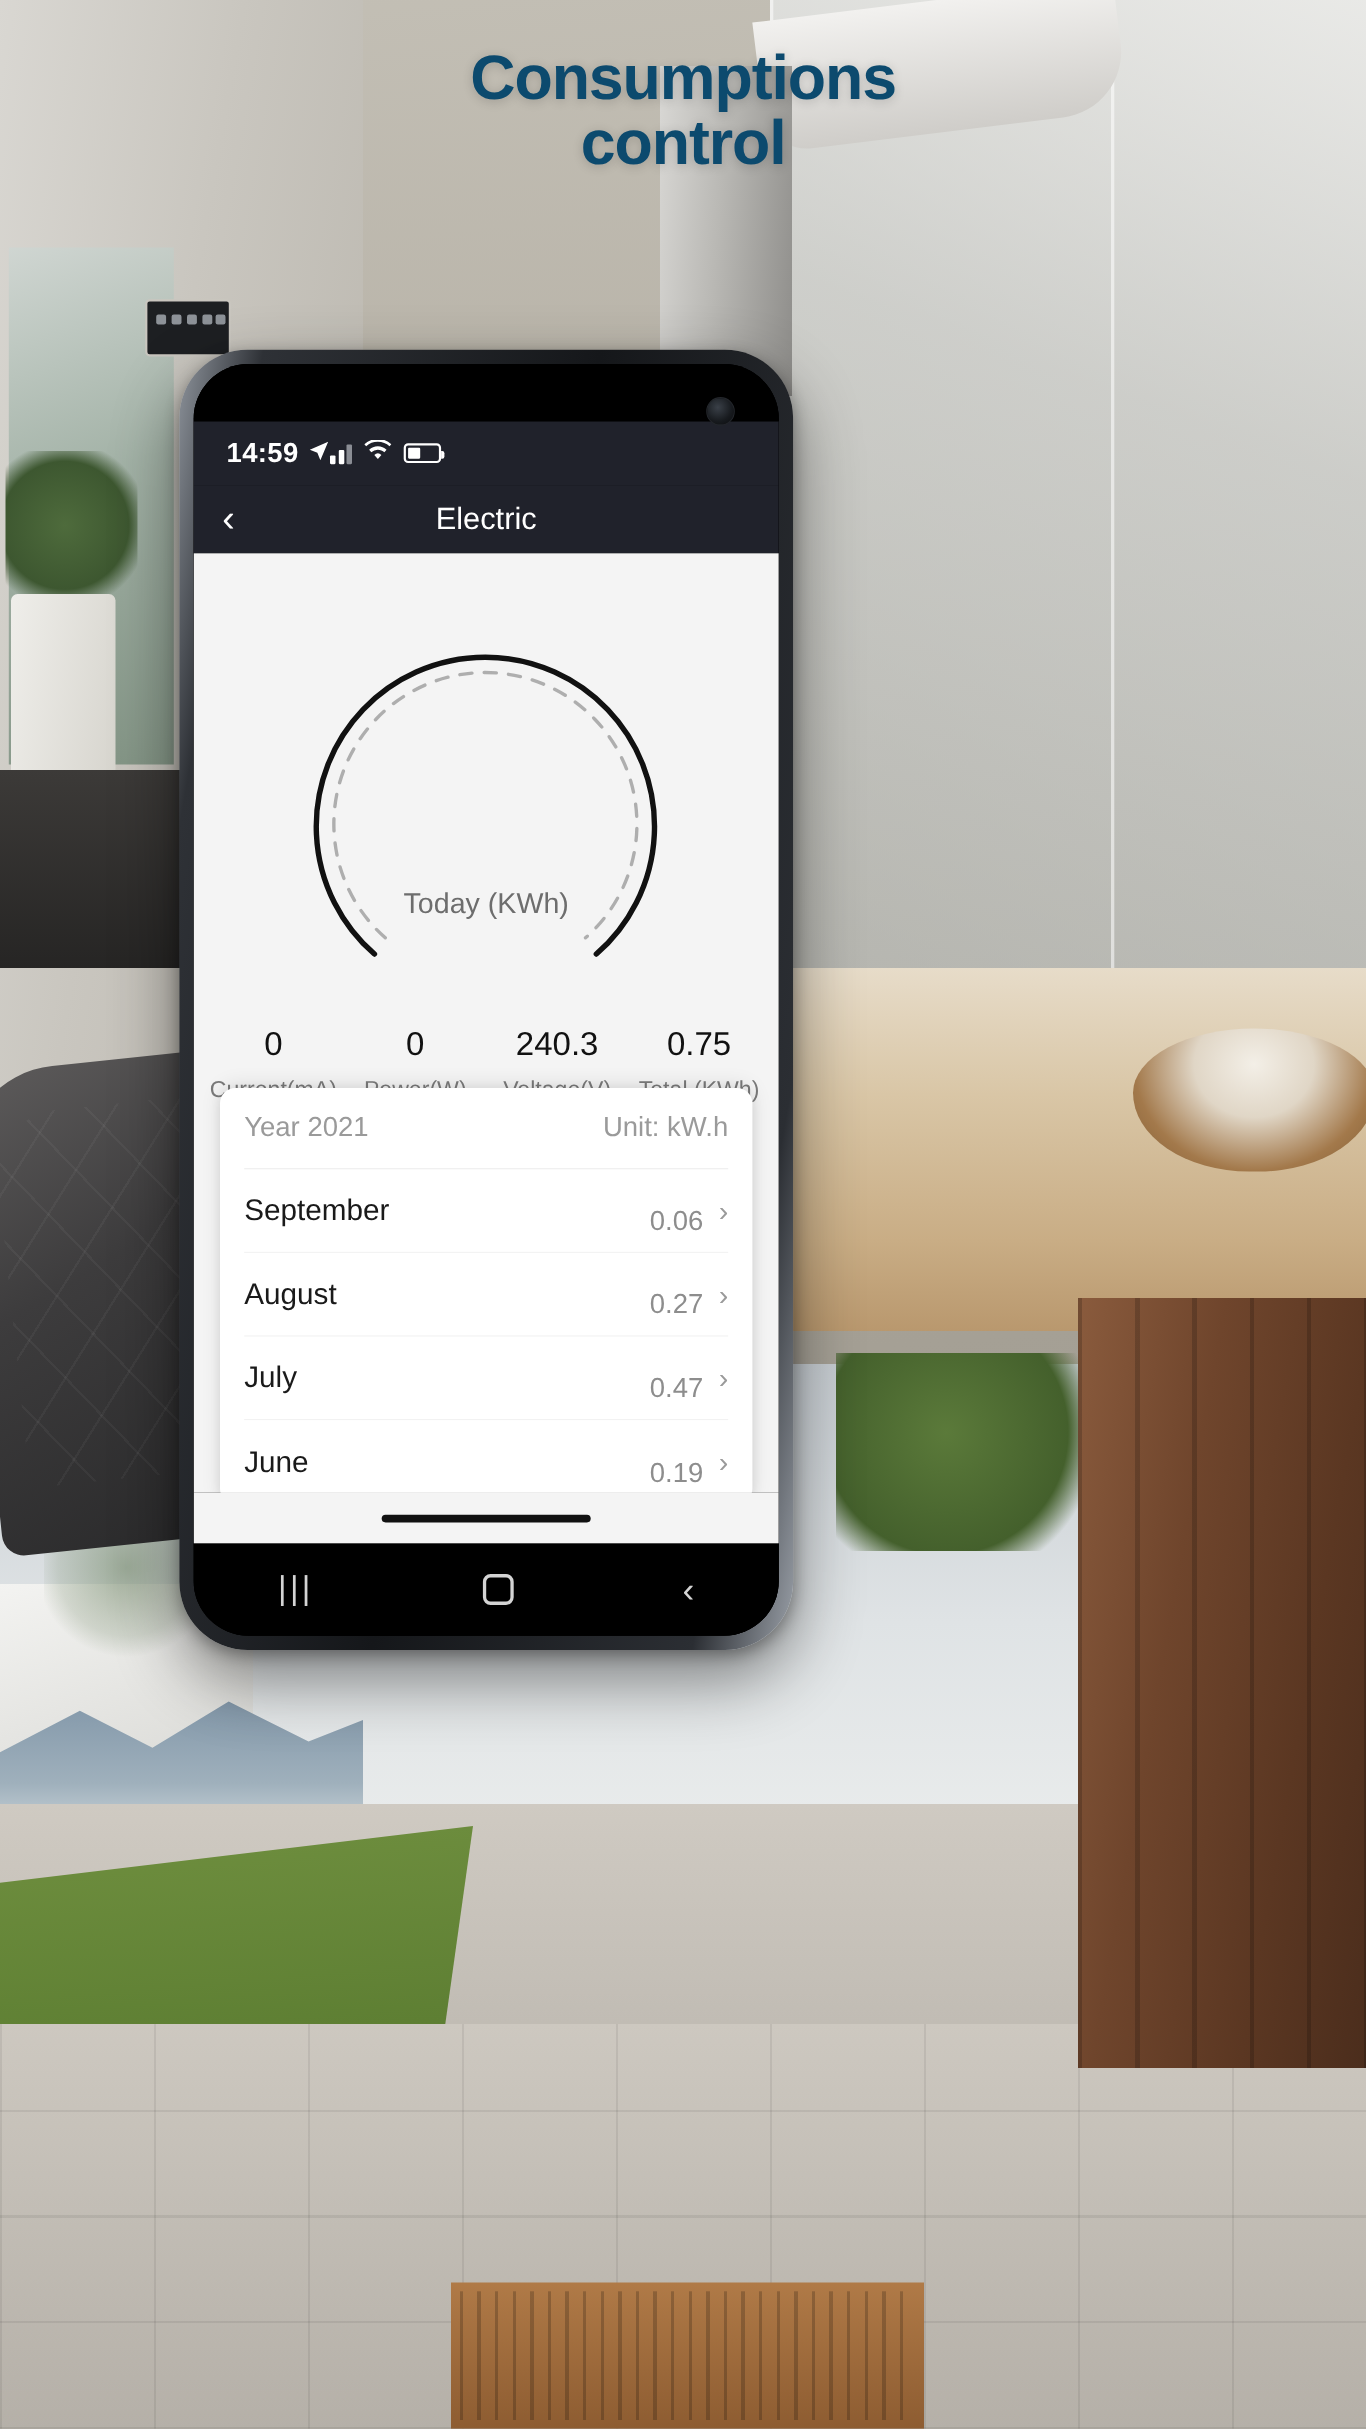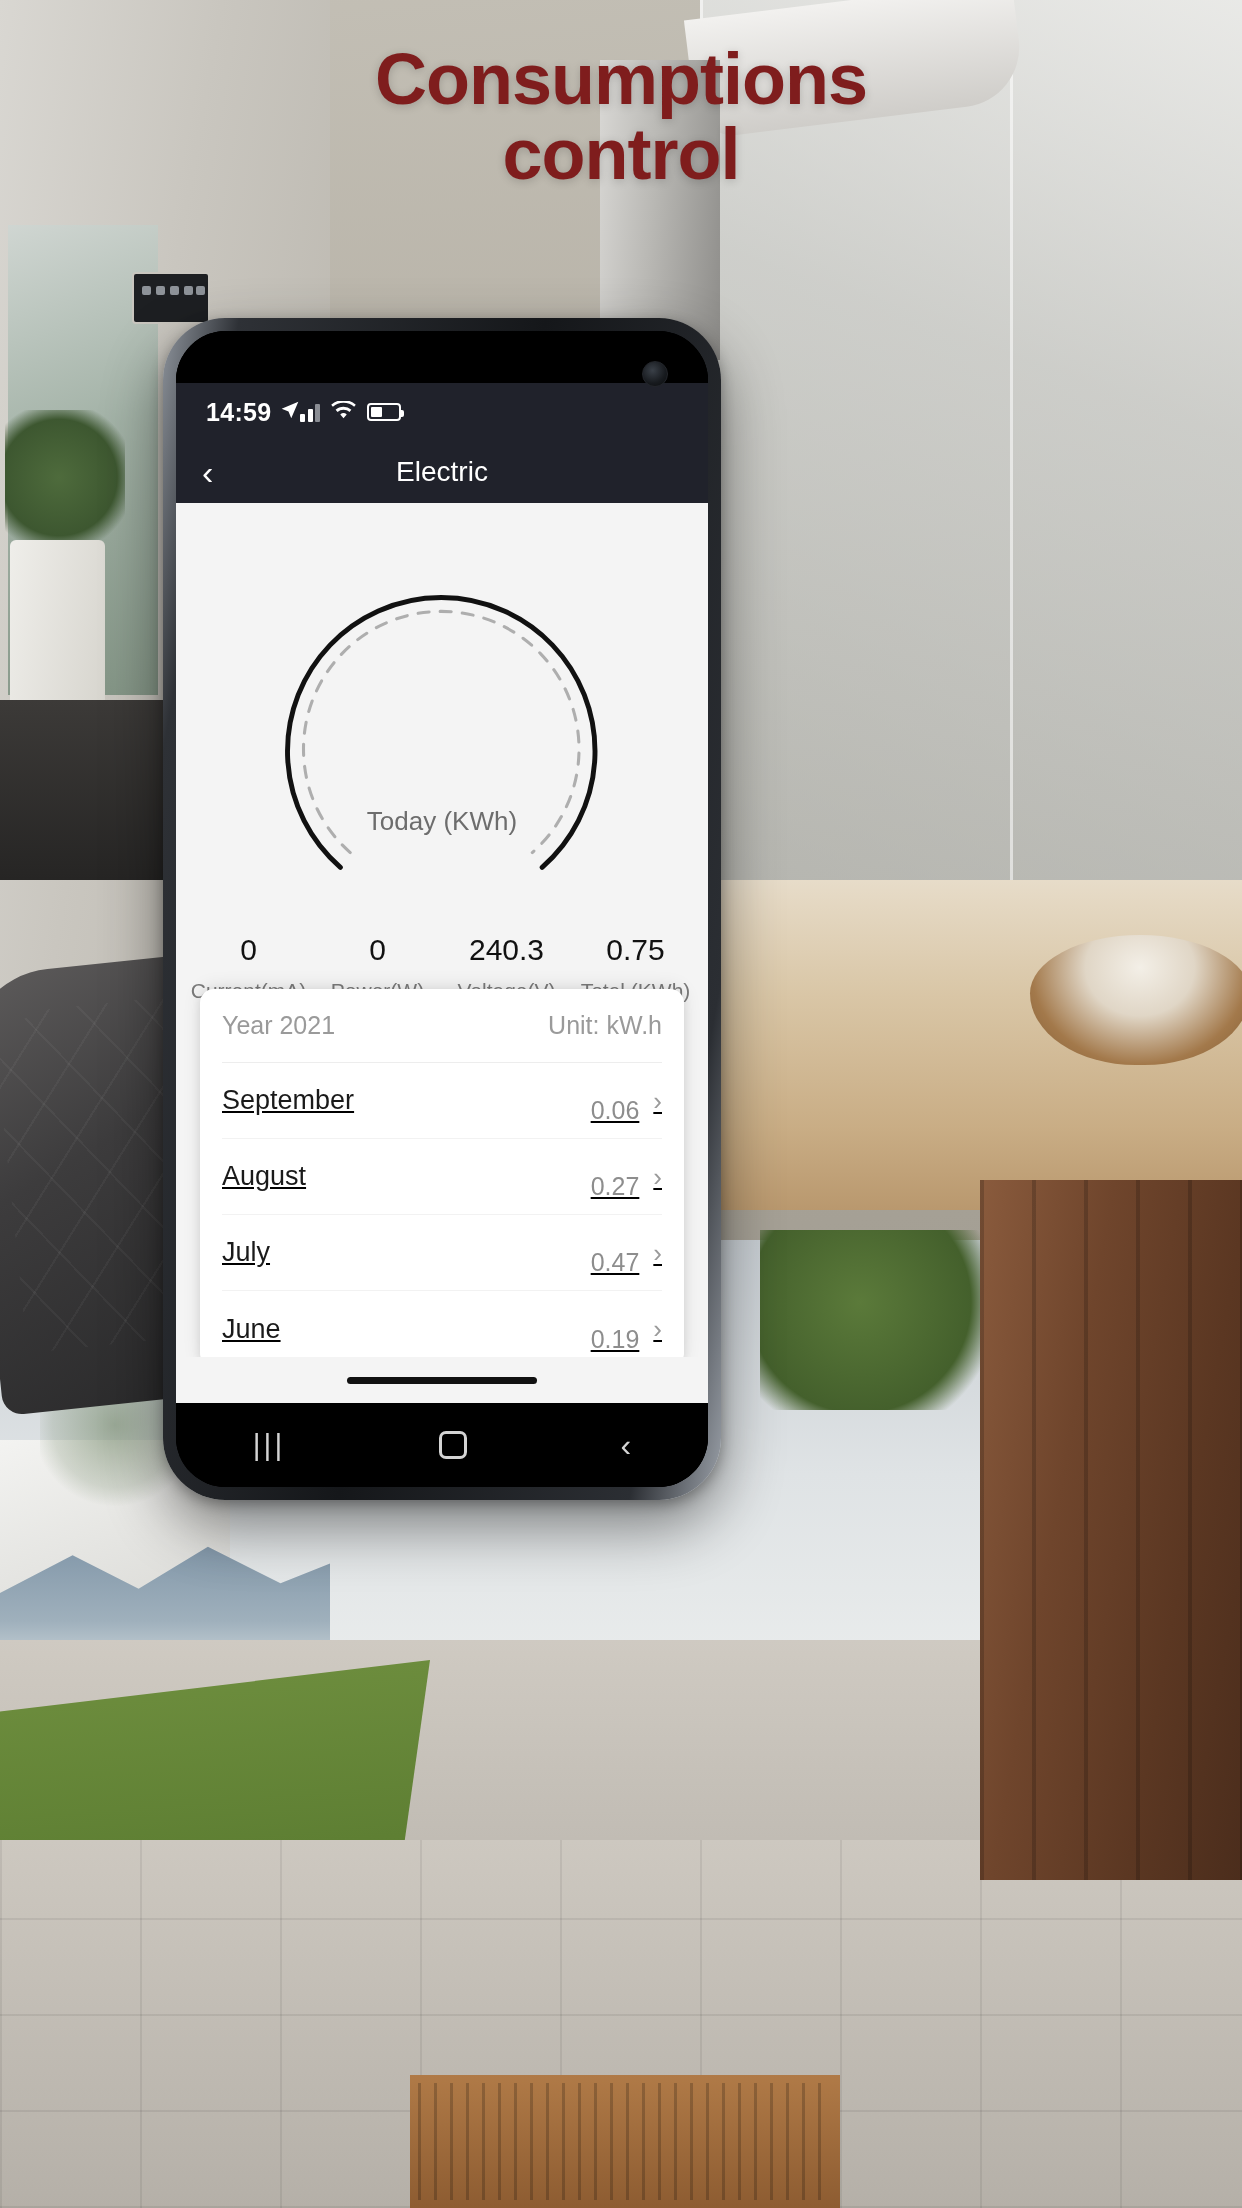--- a/index.html
+++ b/index.html
@@ -136,22 +136,22 @@
     border:2px solid #c9c6bf;
   }
   .bg-wallpanel i {
     position:absolute; top:12px; width:9px; height:9px; border-radius:2px;
     background:#8d9298;
   }
 
   
   .headline {
     position:absolute; left:0; top:42px; width:1242px;
-    text-align:center; color:#7f1d1d;
-    font-size:72px; font-weight:bold; line-height:1.04;
+    text-align:center; color:#0c4a6e;
+    font-size:57px; font-weight:bold; line-height:1.04;
     letter-spacing:-1px;
     text-shadow:0 2px 10px rgba(0,0,0,.18);
     z-index:5;
   }
 
   
   .phone {
     position:absolute; left:163px; top:318px;
     width:558px; height:1182px;
     border-radius:62px;
@@ -258,21 +258,21 @@
     box-shadow:0 -2px 18px rgba(0,0,0,.10), 0 2px 10px rgba(0,0,0,.08);
     padding:0 22px;
   }
   .list-head {
     display:flex; justify-content:space-between; align-items:center;
     height:74px; border-bottom:1px solid #ededed;
     color:#9a9a9a; font-size:25px;
   }
   .list-row {
     display:flex; justify-content:space-between; align-items:center;
-    height:76px; border-bottom:1px solid #f2f2f2;text-decoration:underline;
+    height:76px; border-bottom:1px solid #f2f2f2;
   }
   .list-row:last-child { border-bottom:none; }
   .row-month { font-size:27px; color:#1a1a1a; }
   .row-right { display:flex; align-items:center; gap:14px; }
   .row-val { font-size:25px; color:#8d8d8d;margin-top:20px; }
   .row-chev { color:#9a9a9a; font-size:26px; font-weight:300; line-height:1; }
 
   .home-indicator-wrap {
     flex:0 0 auto; height:46px; background:#f4f4f4;
     display:flex; align-items:center; justify-content:center;

